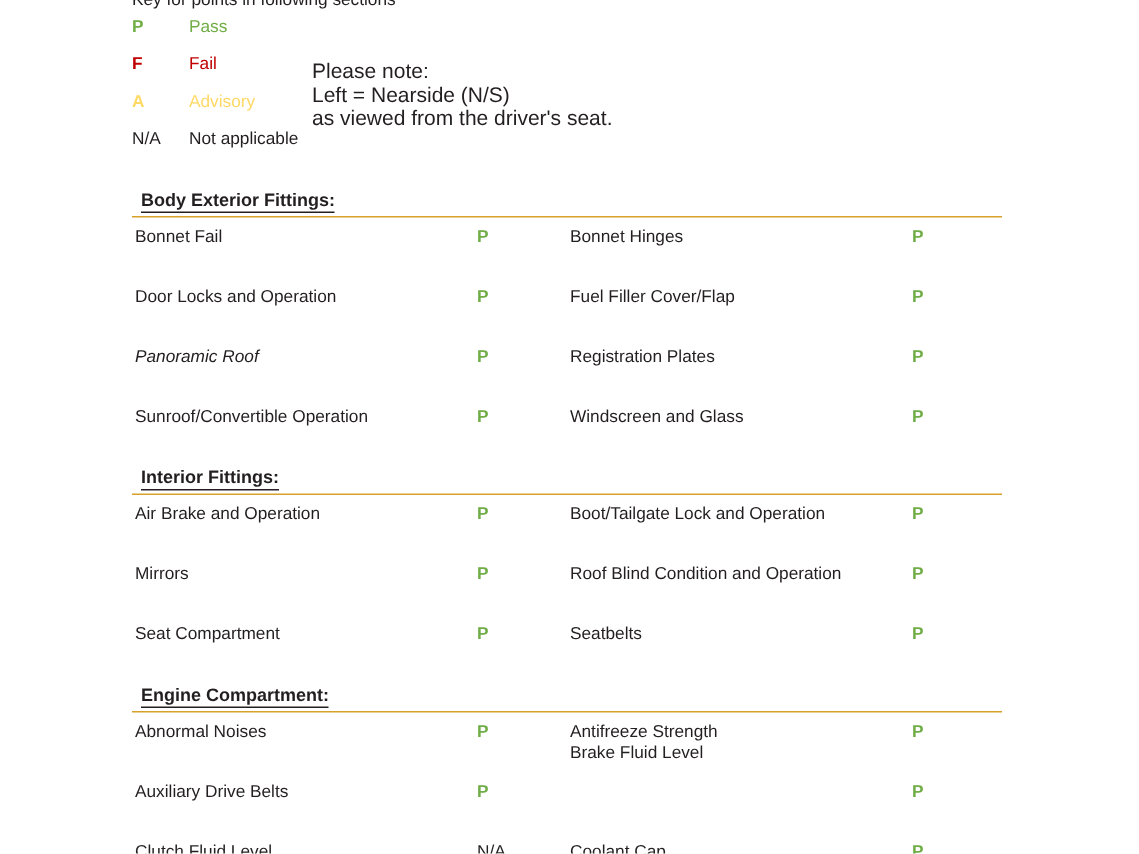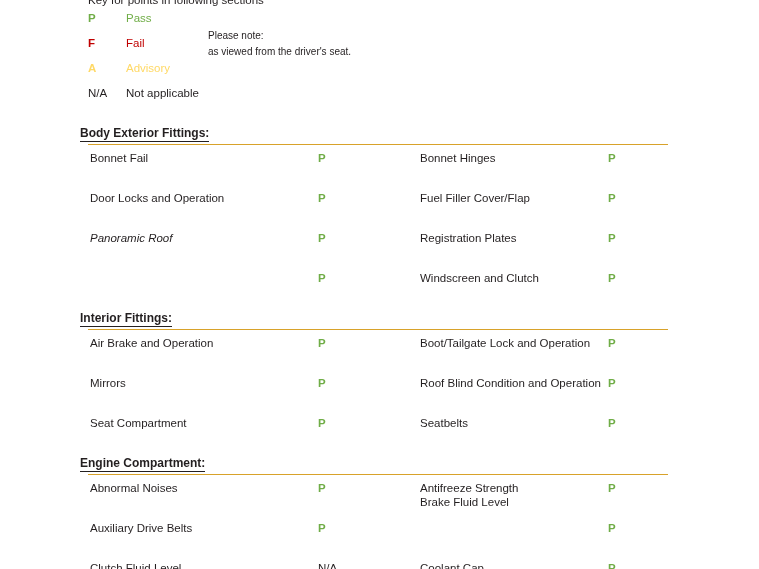--- a/index.html
+++ b/index.html
@@ -58,30 +58,30 @@
   .legend-row.advisory .legend-label { color: #ffd966; }
   .legend-row.na .legend-code {
     color: #231f20;
     font-weight: normal;
   }
   .legend-row.na .legend-label { color: #231f20; }
 
   .note {
     position: absolute;
     left: 208px;
-    top: 28px;
-    font-size: 10px;
+    top: 40px;
+    font-size: 14px;
     line-height: 15.5px;
     color: #231f20;
   }
 
   
   .section-head {
     position: absolute;
-    left: 80px;
+    left: 94px;
     width: 580px;
     font-size: 12px;
     font-weight: bold;
     color: #231f20;
   }
   .section-head .label {
     display: inline-block;
     border-bottom: 1px solid #231f20;
     padding-bottom: 1px;
   }
@@ -94,21 +94,21 @@
   }
 
   
   .item {
     position: absolute;
     font-size: 11.5px;
     color: #231f20;
     white-space: nowrap;
   }
   .item.col-left { left: 90px; }
-  .item.col-right { left: 380px; margin-left: 40px; }
+  .item.col-right { left: 380px; }
 
   .result {
     position: absolute;
     font-size: 11.5px;
     font-weight: bold;
     white-space: nowrap;
   }
   .result.col-left { left: 318px; }
   .result.col-right { left: 608px; }
   .result.pass { color: #70ad47; }
@@ -138,20 +138,21 @@
       <span class="legend-label">Advisory</span>
     </div>
     <div class="legend-row na">
       <span class="legend-code">N/A</span>
       <span class="legend-label">Not applicable</span>
     </div>
   </div>
 
   <div class="note">
     <div>Please note:</div>
+    <div>Left = Nearside (N/S)</div>
     <div>as viewed from the driver's seat.</div>
   </div>
 
   <div class="section-head" style="top:126px;">
     <span class="label">Body Exterior Fittings:</span>
   </div>
   <div class="section-rule" style="top:144px;"></div>
 
   <div class="item col-left" style="top:152px;">Bonnet Fail</div>
   <div class="result col-left pass" style="top:152px;">P</div>
@@ -161,22 +162,23 @@
   <div class="item col-left" style="top:192px;">Door Locks and Operation</div>
   <div class="result col-left pass" style="top:192px;">P</div>
   <div class="item col-right" style="top:192px;">Fuel Filler Cover/Flap</div>
   <div class="result col-right pass" style="top:192px;">P</div>
 
   <div class="item col-left" style="top:232px;font-style:italic;">Panoramic Roof</div>
   <div class="result col-left pass" style="top:232px;">P</div>
   <div class="item col-right" style="top:232px;">Registration Plates</div>
   <div class="result col-right pass" style="top:232px;">P</div>
 
+  <div class="item col-left" style="top:272px;">Sunroof/Convertible Operation</div>
   <div class="result col-left pass" style="top:272px;">P</div>
-  <div class="item col-right" style="top:272px;">Windscreen and Clutch</div>
+  <div class="item col-right" style="top:272px;">Windscreen and Glass</div>
   <div class="result col-right pass" style="top:272px;">P</div>
 
   <div class="section-head" style="top:311px;">
     <span class="label">Interior Fittings:</span>
   </div>
   <div class="section-rule" style="top:329px;"></div>
 
   <div class="item col-left" style="top:337px;">Air Brake and Operation</div>
   <div class="result col-left pass" style="top:337px;">P</div>
   <div class="item col-right" style="top:337px;">Boot/Tailgate Lock and Operation</div>

